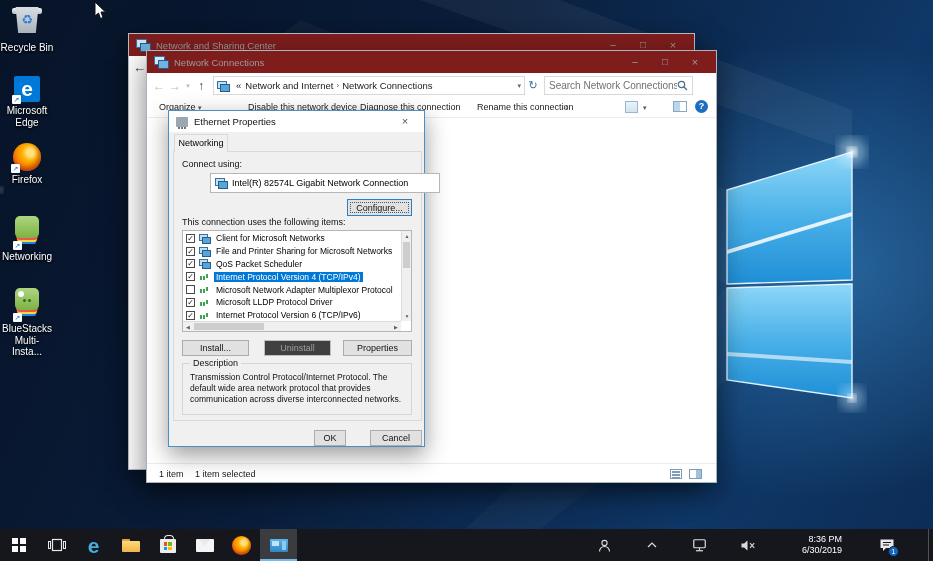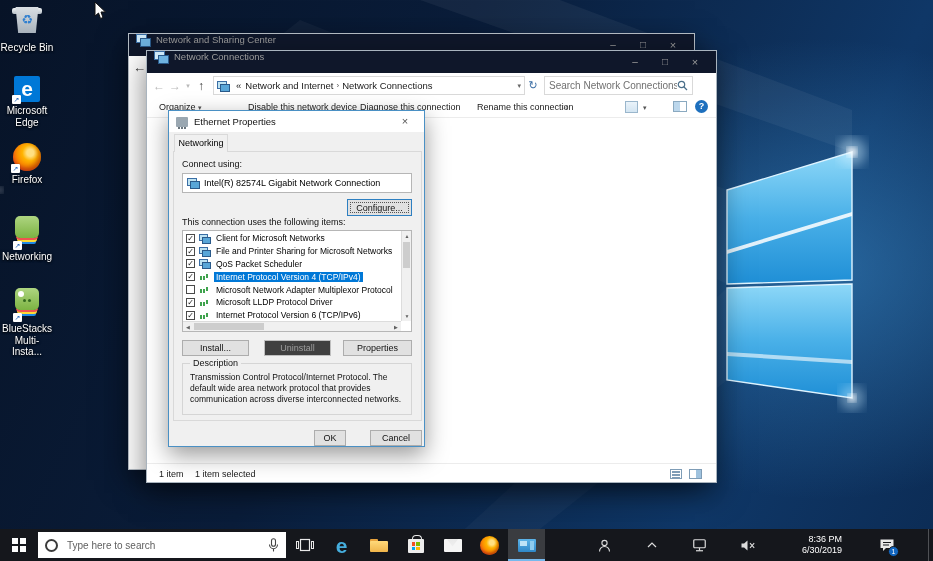--- a/index.html
+++ b/index.html
@@ -40,21 +40,21 @@
   .bs-multi { width:24px; height:22px; border-radius:5px;
     background:linear-gradient(#aed581,#7cb342);
     box-shadow:0 3px 0 -1px #ef5350, 0 6px 0 -2px #fdd835, 0 9px 0 -3px #1e88e5; position:relative; }
   .bs-multi::before { content:""; position:absolute; left:3px; top:3px; width:6px; height:6px;
     border-radius:50%; background:#fff; }
   .bs-multi::after { content:""; position:absolute; left:8px; top:11px; width:3px; height:3px;
     border-radius:50%; background:#33691e; box-shadow:5px 0 0 #33691e; }
 
   
   .win { background:#fff; box-shadow:0 10px 28px rgba(0,0,0,.5); }
-  .titlebar { position:relative; height:22px; background:#0f172a; display:flex; align-items:flex-start; }
+  .titlebar { position:relative; height:22px; background:#7f1d1d; display:flex; align-items:center; }
   .title-txt { color:#9b9b9b; font-size:9.5px; margin-left:6px; white-space:nowrap; }
   .ctl-group { position:absolute; right:6px; top:0; height:100%; display:flex; }
   .ctl { width:30px; text-align:center; color:#9a9a9a; font-size:10px; line-height:22px; }
   .ctl.close { font-size:11px; }
   .icon-netpc { width:14px; height:12px; position:relative; margin-left:7px; flex:0 0 auto; }
   .icon-netpc::before { content:""; position:absolute; left:0; top:0; width:9px; height:7px;
     background:#cfe9f7; border:1px solid #3a6ea5; }
   .icon-netpc::after { content:""; position:absolute; left:4px; top:4px; width:9px; height:7px;
     background:#6fb3e0; border:1px solid #2a5a8a; }
 
@@ -102,21 +102,21 @@
     line-height:21px; color:#555; font-size:11px; }
   .nic-icon { width:12px; height:10px; margin-left:7px; background:#9aa7b1; position:relative; border-radius:1px; }
   .nic-icon::after { content:""; position:absolute; left:2px; bottom:-2px; width:2px; height:2px;
     background:#6a757d; box-shadow:3px 0 0 #6a757d, 6px 0 0 #6a757d; }
   .tab { position:absolute; left:5px; top:23px; width:54px; height:18px; background:#f0f0f0;
     border:1px solid #d9d9d9; border-bottom:none; font-size:9px; text-align:center; line-height:17px; z-index:2; }
   .tabpanel { position:absolute; left:4px; top:40px; width:249px; height:270px;
     border:1px solid #d9d9d9; background:#f0f0f0; }
   .dlg-label { position:absolute; font-size:9px; color:#111; }
   .adapterbox { position:absolute; display:flex; align-items:center; background:#fff;
-    border:1px solid #b6b6b6; font-size:9px; padding-left:4px; }
+    border:1px solid #b6b6b6; font-size:9px; padding-left:4px;margin-left:28px; }
   .mini-mon { width:12px; height:10px; position:relative; margin-right:5px; flex:0 0 auto; }
   .mini-mon::before { content:""; position:absolute; left:0; top:0; width:8px; height:6px;
     background:#bfe3f2; border:1px solid #3a6ea5; }
   .mini-mon::after { content:""; position:absolute; left:3px; top:3px; width:8px; height:6px;
     background:#58a6d8; border:1px solid #2a5a8a; }
   .btn { position:absolute; background:#e1e1e1; border:1px solid #adadad; font-size:9px;
     text-align:center; color:#111; font-family:inherit; }
   .btn.focus { border-color:#2d7fc1; outline:1px dotted #555; outline-offset:-4px; }
   .btn.disabled { color:#9d9d9d; border-color:#bfbfbf; background:#404040; }
   .listbox { position:absolute; background:#fff; border:1px solid #b6b6b6; }
@@ -416,29 +416,20 @@
 
   <div class="taskbar">
     <div class="tb-start">
       <span class="winflag">
           <span></span>
           <span></span>
           <span></span>
           <span></span>
         </span>
     </div>
-    <div class="tb-search">
-      <span class="cortana-ring"></span>
-      <input placeholder="Type here to search" style="">
-      <svg width="11" height="15">
-        <rect x="3.5" y="0.75" width="4" height="7.5" rx="2" fill="none" stroke="#444" stroke-width="1.1"></rect>
-        <path d="M1.5 6.5 a4 4.2 0 0 0 8 0" fill="none" stroke="#444" stroke-width="1.1"></path>
-        <line x1="5.5" y1="11" x2="5.5" y2="13.5" stroke="#444" stroke-width="1.1"></line>
-      </svg>
-    </div>
     <div class="tb-ico">
       <svg width="18" height="14">
         <rect x="4.5" y="1.5" width="9" height="11" fill="none" stroke="#e8e8e8" stroke-width="1.2"></rect>
         <rect x="0.5" y="3.5" width="2" height="7" fill="none" stroke="#e8e8e8" stroke-width="1"></rect>
         <rect x="15.5" y="3.5" width="2" height="7" fill="none" stroke="#e8e8e8" stroke-width="1"></rect>
       </svg>
     </div>
     <div class="tb-ico">
       <span class="edge-e">e</span>
     </div>

